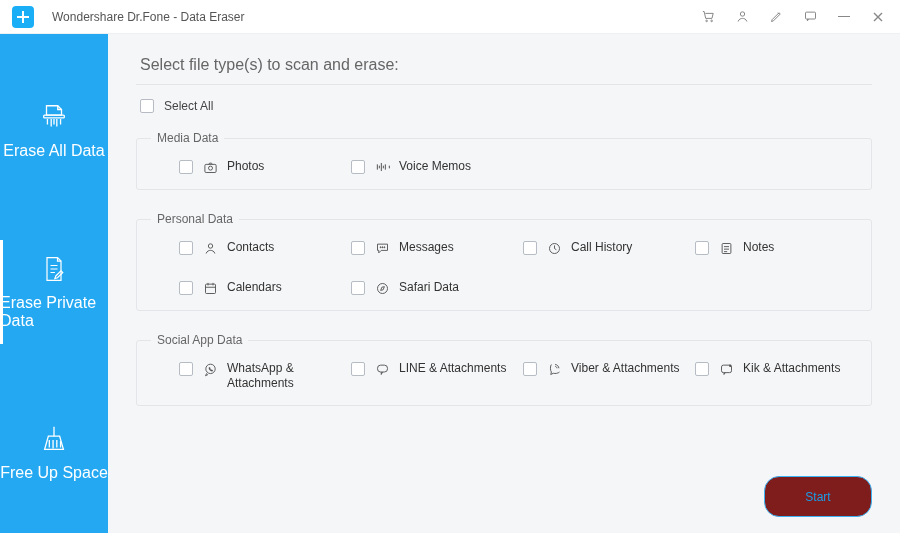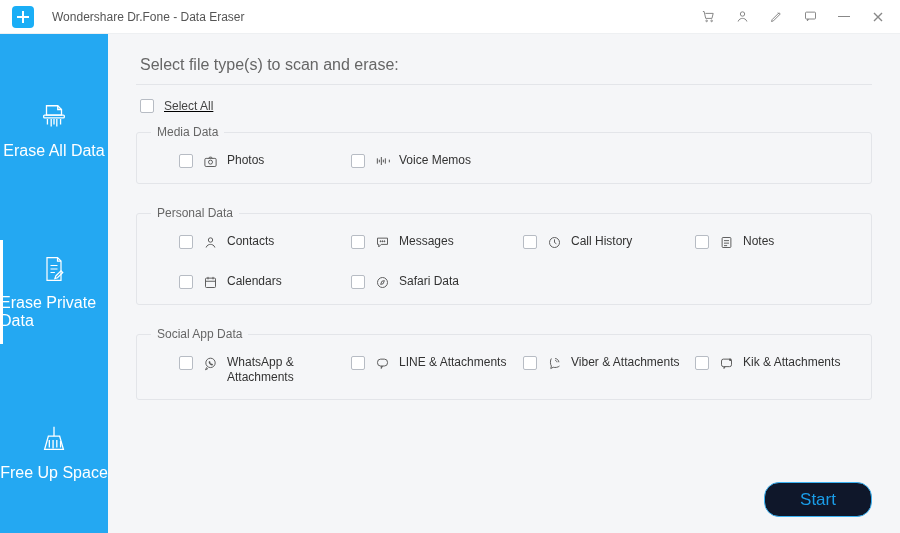--- a/index.html
+++ b/index.html
@@ -37,21 +37,21 @@
     background: #fff;
   }
   .sidebar .sitem .sicon { height: 30px; display: flex; align-items: center; justify-content: center; }
   .sidebar .sitem .slabel { font-size: 16px; color: #fff; text-align: left; }
 
   .main { flex: 1; padding: 22px 28px 16px 28px; display: flex; flex-direction: column; }
   .heading {
     font-size: 16px; color: #666; padding: 0 4px 10px 4px;
     border-bottom: 1px solid #e3e5e9; margin-bottom: 14px;
   }
-  .select-all-row { display: flex; align-items: center; gap: 10px; padding-left: 4px; margin-bottom: 12px; text-decoration: underline; }
+  .select-all-row { display: flex; align-items: center; gap: 10px; padding-left: 4px; margin-bottom: 18px; }
   .select-all-row .sa-label { font-size: 12px; color: #444; }
 
   fieldset.group {
     border: 1px solid #e3e5e9; border-radius: 3px;
     padding: 8px 14px 14px 14px; margin-bottom: 22px; position: relative;
   }
   fieldset.group legend {
     font-size: 12px; color: #666; padding: 0 6px;
   }
   .grid4 { display: grid; grid-template-columns: repeat(4, 1fr); column-gap: 10px; row-gap: 24px; margin-top: 6px; margin-left: 28px; }
@@ -63,22 +63,22 @@
   .item .itlabel { line-height: 15px; }
 
   
   .cb {
     width: 14px; height: 14px; border: 1.5px solid #b7bcc4; border-radius: 2px;
     background: #fff; cursor: pointer;
   }
 
   .footer { margin-top: auto; display: flex; justify-content: flex-end; padding-top: 8px; }
   .start-btn {
-    min-width: 108px; height: 35px; border: 1px solid #3bb3f4; color: #1a9de8;
-    background: #0f172a; border-radius: 15px; font-size: 17px; cursor: pointer;
+    min-width: 108px; height: 41px; border: 1px solid #3bb3f4; color: #1a9de8;
+    background: #7f1d1d; border-radius: 15px; font-size: 12px; cursor: pointer;
     display: flex; align-items: center; justify-content: center;
   }
 </style>
 </head>
 <body>
 
 <div class="titlebar">
   <div class="logo">
     <svg width="14" height="14" viewBox="0 0 14 14">
         <rect x="6" y="1" width="2" height="12" fill="#fff"></rect>

